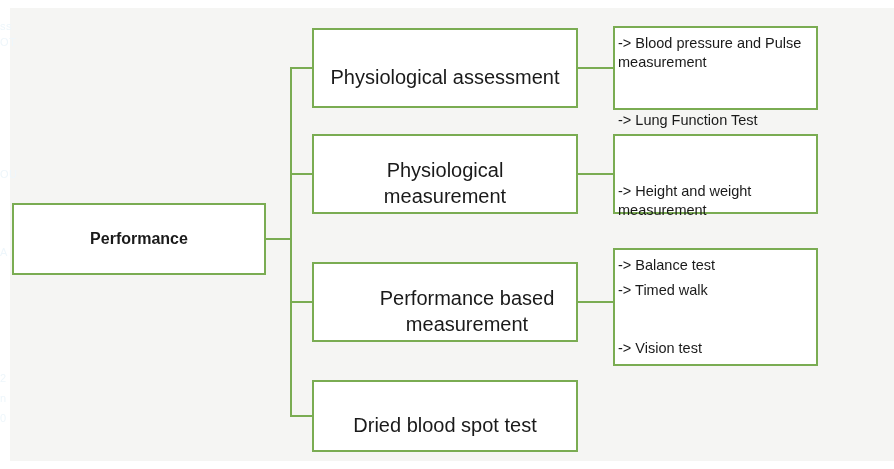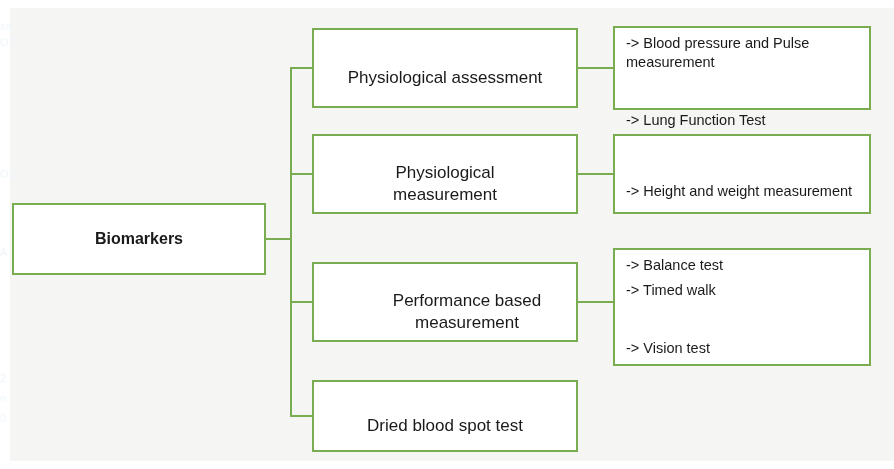--- a/index.html
+++ b/index.html
@@ -63,35 +63,35 @@
     font-size: 16px;
     font-weight: bold;
   }
 
   
   .node-l2 {
     left: 312px;
     width: 266px;
   }
   .node-l2 .node-label {
-    font-size: 17px;
+    font-size: 20px;
     font-weight: normal;
     margin-top: 19px;
   }
   #node-physiological { top: 28px;  height: 80px; }
   #node-anthropometric { top: 134px; height: 80px; }
   #node-performance   { top: 262px; height: 80px; padding-left: 44px; }
   #node-driedblood    { top: 380px; height: 72px; }
 
   
   .node-l3 {
     left: 613px;
-    width: 258px;
+    width: 205px;
     display: block;
-    padding: 6px 0 6px 11px;
+    padding: 6px 0 6px 3px;
   }
   .node-l3 .detail-list {
     margin: 0;
     padding: 0;
     list-style: none;
   }
   .node-l3 .detail-item {
     font-size: 14.5px;
     line-height: 1.28;
     color: #1a1a1a;
@@ -135,21 +135,21 @@
   <div class="conn conn-h" style="left:290px; top:67px; width:23px;"></div>
   <div class="conn conn-h" style="left:290px; top:173px; width:23px;"></div>
   <div class="conn conn-h" style="left:290px; top:301px; width:23px;"></div>
   <div class="conn conn-h" style="left:290px; top:415px; width:23px;"></div>
 
   <div class="conn conn-h" style="left:577px; top:67px; width:37px;"></div>
   <div class="conn conn-h" style="left:577px; top:173px; width:37px;"></div>
   <div class="conn conn-h" style="left:577px; top:301px; width:37px;"></div>
 
   <div class="node" id="node-root">
-    <span class="node-label">Biomarkers</span>
+    <span class="node-label">Performance</span>
   </div>
 
   <div class="node node-l2" id="node-physiological">
     <span class="node-label">Physiological assessment</span>
   </div>
 
   <div class="node node-l2" id="node-anthropometric">
     <span class="node-label">Physiological
 measurement</span>
   </div>

